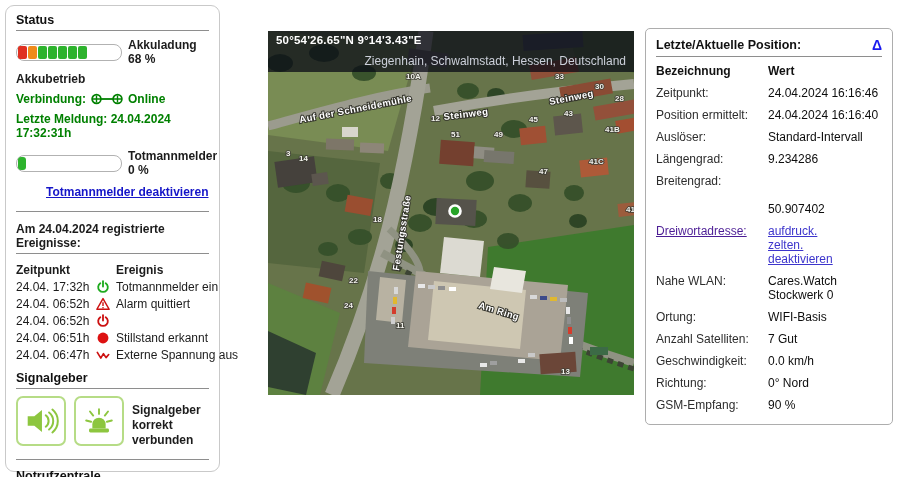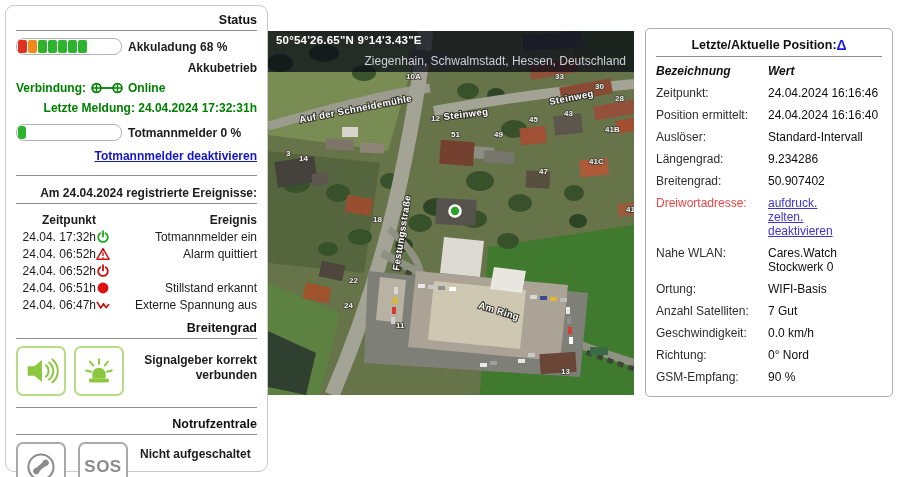--- a/index.html
+++ b/index.html
@@ -1,19 +1,19 @@
 <!DOCTYPE html>
 <html><head>
 <meta charset="utf-8">
 <style>
   html,body{margin:0;padding:0;background:#fff;}
   .stage{position:relative;width:900px;height:477px;background:#fff;overflow:hidden;
          font-family:"Liberation Sans",sans-serif;font-size:12px;color:#1c1c1c;}
   .panel{position:absolute;background:#fff;border:1px solid #c9c9c9;box-sizing:border-box;}
-  .panel.left{left:5px;top:5px;width:263px;height:467px;border-radius:9px;padding:7px 10px;text-align:right;}
+  .panel.left{left:5px;top:5px;width:215px;height:467px;border-radius:9px;padding:7px 10px;}
   .panel.right{left:645px;top:28px;width:248px;border-radius:5px;border-color:#adadad;padding:8px 10px 12px;}
   hr.div{border:0;border-top:1px solid #8e8e8e;margin:3px 0 7px;}
   .sec-title{font-weight:bold;font-size:12.5px;color:#111;}
   .b{font-weight:bold;}
   .green{color:#008000;}
   .row{display:flex;align-items:center;gap:6px;}
   .mt{margin-top:6px;}
   a.blue-link{color:#1515c8;font-weight:bold;text-decoration:underline;margin-left:30px;}
   
   .pbar{width:102px;height:13px;border:1px solid #b2b2b2;border-radius:8px;padding:1px;
@@ -38,26 +38,26 @@
   .map svg{display:block;width:366px;height:364px;}
   .map-head{position:absolute;left:0;top:0;right:0;background:rgba(8,10,22,.74);
             padding:3px 8px 4px;color:#fff;}
   .map-head .coords{font-size:11.5px;font-weight:bold;letter-spacing:.2px;}
   .map-head .loc{font-size:12px;color:#ccd0da;margin-top:8px;text-align:right;}
   .street-label{font-family:"Liberation Sans",sans-serif;font-size:9.5px;font-weight:bold;
                 fill:#fff;stroke:#33332b;stroke-width:2px;paint-order:stroke;letter-spacing:.4px;}
   .house-num{font-family:"Liberation Sans",sans-serif;font-size:8px;font-weight:bold;
              fill:#f2f2ec;stroke:#3f3f36;stroke-width:1.6px;paint-order:stroke;}
   
-  .pos-head{display:flex;align-items:center;justify-content:center;}
+  .pos-head{display:flex;align-items:center;justify-content:space-between;}
   .delta{color:#1a1aee;font-weight:bold;font-size:14px;cursor:pointer;}
   .pos-grid{display:grid;grid-template-columns:108px 1fr;column-gap:4px;row-gap:8px;margin-top:2px;}
-  .pos-grid .ph{font-weight:bold;color:#111;font-style:italic;}
+  .pos-grid .ph{font-weight:bold;color:#111;}
   .pos-label{color:#2d2d2d;}
-  .pos-label.plink{color:#ef4444;cursor:pointer;}
+  .pos-label.plink{color:#4c1d95;text-decoration:underline;cursor:pointer;}
   .pos-value{color:#0d0d0d;}
   .pos-value .vlink{color:#3d35cc;text-decoration:underline;cursor:pointer;}
   .conn-ic{display:inline-flex;}
 </style>
 </head>
 <body>
 
 <div class="stage">
 
   <section class="panel left">
@@ -165,21 +165,21 @@
           <span class="ev-time">24.04. 06:47h</span>
           <span class="ev-ic" style="color: rgb(204, 17, 17);">
             <svg viewBox="0 0 16 16">
               <polyline points="1.5,5 5.5,11.5 8.5,6.5 11.5,11 14.5,7.5" fill="none" stroke="currentColor" stroke-width="1.9" stroke-linecap="round" stroke-linejoin="round"></polyline>
             </svg>
           </span>
           <span class="ev-text">Externe Spannung aus</span>
         </div>
       </div>
 
-    <div class="sec-title" style="margin-top:8px;">Breitengrad</div>
+    <div class="sec-title" style="margin-top:8px;">Signalgeber</div>
     <hr class="div">
     <div class="row" style="gap:8px;align-items:flex-start;">
       <span class="icon-box">
         <svg viewBox="0 0 40 40">
           <polygon points="6,15 13,15 21,8.5 21,31.5 13,25 6,25" fill="#8dc63f"></polygon>
           <path d="M25 14a7.5 7.5 0 0 1 0 12 M28.5 11a11.5 11.5 0 0 1 0 18 M32 8a15.5 15.5 0 0 1 0 24" stroke="#8dc63f" stroke-width="2.1" fill="none" stroke-linecap="round"></path>
         </svg>
       </span>
       <span class="icon-box">
         <svg viewBox="0 0 40 40">
@@ -374,21 +374,21 @@
         <div class="pos-label">Auslöser:</div>
         <div class="pos-value">
           <div style="display: block;">Standard-Intervall</div>
         </div>
         <div class="pos-label">Längengrad:</div>
         <div class="pos-value">
           <div style="display: block;">9.234286</div>
         </div>
         <div class="pos-label">Breitengrad:</div>
         <div class="pos-value">
-          <div style="display: block;">50.907402</div>
+          <div style="display: block; margin-top: 28px;">50.907402</div>
         </div>
         <div class="pos-label plink">Dreiwortadresse:</div>
         <div class="pos-value">
           <a class="vlink" href="#" style="display: block;">aufdruck.</a>
           <a class="vlink" href="#" style="display: block;">zelten.</a>
           <a class="vlink" href="#" style="display: block;">deaktivieren</a>
         </div>
         <div class="pos-label">Nahe WLAN:</div>
         <div class="pos-value">
           <div style="display: block;">Cares.Watch</div>

